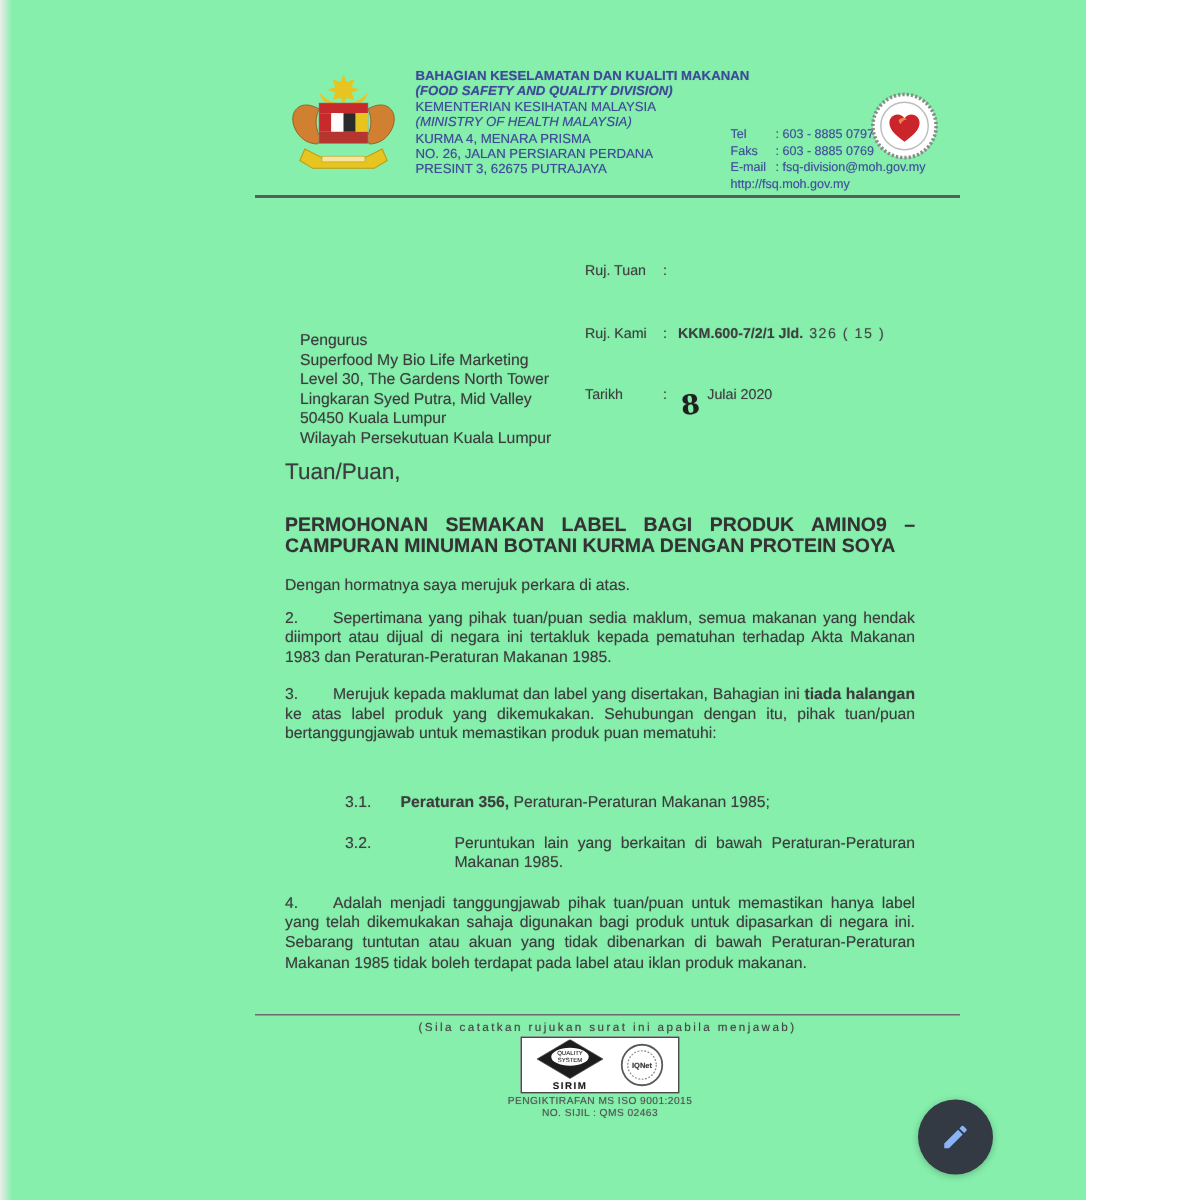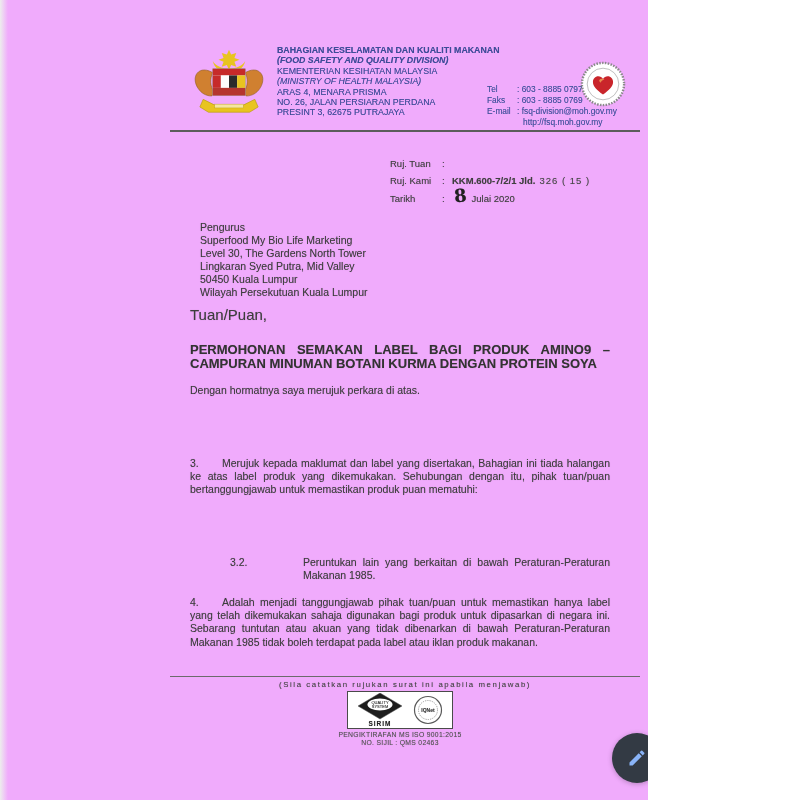--- a/index.html
+++ b/index.html
@@ -1,43 +1,43 @@
 <!DOCTYPE html>
 <html><head>
 <meta charset="utf-8">
 <style>
   * { box-sizing: border-box; }
   html,body { margin:0; padding:0; background:#fff; }
   .canvas {
-    position:relative; width:648px; height:800px; background:#f0abfc;
+    position:relative; width:724px; height:800px; background:#86efac;
     overflow:hidden; font-family:"Liberation Sans", sans-serif;
   }
   .photo-edge { position:absolute; left:0; top:0; width:8px; height:800px;
     background:linear-gradient(to right, #ededed, rgba(255,255,255,0)); }
 
   .doc { position:absolute; left:0; top:0; width:800px; height:800px;
     color:#3d3d3d; text-shadow:0 0 .7px rgba(45,45,45,.4); filter:blur(.2px); }
 
   
   .coat-of-arms { position:absolute; left:186px; top:49px; }
   .lh-text { position:absolute; left:277px; top:45px; color:#3e4c98;
     font-size:8.8px; line-height:10.4px; text-shadow:0 0 .6px rgba(62,76,152,.55); }
   .lh-text .b { font-weight:bold; }
   .lh-text .i { font-style:italic; }
   .contact { position:absolute; left:487px; top:84px; color:#41519c;
     font-size:8.4px; line-height:11px; text-shadow:0 0 .5px rgba(65,81,156,.5); }
   .contact .row { display:flex; }
   .contact .lbl { width:30px; flex:0 0 30px; }
-  .contact .web { margin-left:36px; }
+  .contact .web { }
   .heart-emblem { position:absolute; left:580px; top:61px; }
   .rule-top { position:absolute; left:170px; top:130px; width:470px; height:2px; background:#5c5c5c; }
 
   
   .refblock { position:absolute; left:390px; top:151px; font-size:9.5px; color:#3f3f3f; }
-  .refblock .row { display:flex; align-items:flex-end; height:17.5px; }
+  .refblock .row { display:flex; align-items:flex-start; height:17.5px;margin-top:24px; }
   .refblock .lbl { width:52px; flex:0 0 52px; }
   .refblock .colon { width:10px; flex:0 0 10px; }
   .ref-bold { font-weight:bold; }
   .ref-rest { letter-spacing:1px; margin-left:4px; color:#4a4a4a; }
   .hand-day { font-family:"DejaVu Serif", serif; font-weight:bold; font-size:18px;
     color:#1f1f1f; display:inline-block; transform:rotate(-6deg); position:relative; top:2px; margin:0 5px 0 2px; }
 
   
   .recipient { position:absolute; left:200px; top:221px; font-size:10.5px; line-height:13.1px; }
   .salutation { position:absolute; left:190px; top:306px; font-size:15px; }
@@ -48,21 +48,21 @@
   .pnum { display:inline-block; width:32px; }
   .p-intro { top:384px; }
   .p-2 { top:406px; }
   .p-3 { top:457px; }
   .p-4 { top:596px; }
   .item { position:absolute; left:230px; width:380px; display:flex; font-size:10.5px; line-height:13.2px; }
   .item .inum { width:37px; flex:0 0 37px; }
   .item .itext { flex:1; text-align:justify; }
   .i-31 { top:529px; }
   .i-32 { top:556px;gap:36px; }
-  .bold { font-weight:normal; }
+  .bold { font-weight:bold; }
 
   
   .rule-bottom { position:absolute; left:170px; top:676px; width:470px; height:1px; background:#6b6b6b; }
   .foot-note { position:absolute; left:170px; top:680px; width:470px; text-align:center;
     font-size:7.8px; letter-spacing:1.6px; color:#474747; }
   .cert-box { position:absolute; left:347px; top:691px; width:106px; height:38px;
     border:1px solid #4a4a4a; display:flex; align-items:center; justify-content:space-evenly; background:#fff; }
   .accred { position:absolute; left:290px; width:220px; text-align:center; color:#555;
     font-size:6.8px; letter-spacing:.3px; }
   .a-1 { top:731px; }
@@ -97,21 +97,21 @@
         <path d="M18 52l12 6h30l12-6 3.5 8-9 5.5H23.5l-9-5.5z" fill="#e8c420" stroke="#b99a13" stroke-width=".7"></path>
         <rect x="30" y="57" width="30" height="4" fill="#f4e6a0" stroke="#b99a13" stroke-width=".4"></rect>
       </svg>
     </div>
 
     <div class="lh-text">
       <div class="b">BAHAGIAN KESELAMATAN DAN KUALITI MAKANAN</div>
       <div class="b i">(FOOD SAFETY AND QUALITY DIVISION)</div>
       <div>KEMENTERIAN KESIHATAN MALAYSIA</div>
       <div class="i">(MINISTRY OF HEALTH MALAYSIA)</div>
-      <div>ARAS 4, MENARA PRISMA</div>
+      <div>KURMA 4, MENARA PRISMA</div>
       <div>NO. 26, JALAN PERSIARAN PERDANA</div>
       <div>PRESINT 3, 62675 PUTRAJAYA</div>
     </div>
 
     <div class="contact">
       <div class="row">
         <span class="lbl">Tel</span>
         <span>: 603 - 8885 0797</span>
       </div>
       <div class="row">
@@ -162,25 +162,32 @@
       <div>Level 30, The Gardens North Tower</div>
       <div>Lingkaran Syed Putra, Mid Valley</div>
       <div>50450 Kuala Lumpur</div>
       <div>Wilayah Persekutuan Kuala Lumpur</div>
     </div>
 
     <div class="salutation">Tuan/Puan,</div>
     <div class="subject">PERMOHONAN SEMAKAN LABEL BAGI PRODUK AMINO9 – CAMPURAN MINUMAN BOTANI KURMA DENGAN PROTEIN SOYA</div>
     <div class="para p-intro">Dengan hormatnya saya merujuk perkara di atas.</div>
 
+    <div class="para p-2">
+      <span class="pnum">2.</span><span>Sepertimana yang pihak tuan/puan sedia maklum, semua makanan yang hendak diimport atau dijual di negara ini tertakluk kepada pematuhan terhadap Akta Makanan 1983 dan Peraturan-Peraturan Makanan 1985.</span>
+    </div>
 
     <div class="para p-3">
       <span class="pnum">3.</span><span>Merujuk kepada maklumat dan label yang disertakan, Bahagian ini </span><span class="bold">tiada halangan</span><span> ke atas label produk yang dikemukakan.  Sehubungan dengan itu, pihak tuan/puan bertanggungjawab untuk memastikan produk puan mematuhi:</span>
     </div>
 
+    <div class="item i-31">
+      <span class="inum">3.1.</span>
+      <span class="itext"><span class="bold">Peraturan 356,</span><span> Peraturan-Peraturan Makanan 1985;</span></span>
+    </div>
 
     <div class="item i-32">
       <span class="inum">3.2.</span>
       <span class="itext">Peruntukan lain yang berkaitan di bawah Peraturan-Peraturan Makanan 1985.</span>
     </div>
 
     <div class="para p-4">
       <span class="pnum">4.</span><span>Adalah menjadi tanggungjawab pihak tuan/puan untuk memastikan hanya label yang telah dikemukakan sahaja digunakan bagi produk untuk dipasarkan di negara ini. Sebarang tuntutan atau akuan yang tidak dibenarkan di bawah Peraturan-Peraturan Makanan 1985 tidak boleh terdapat pada label atau iklan produk makanan.</span>
     </div>
 

